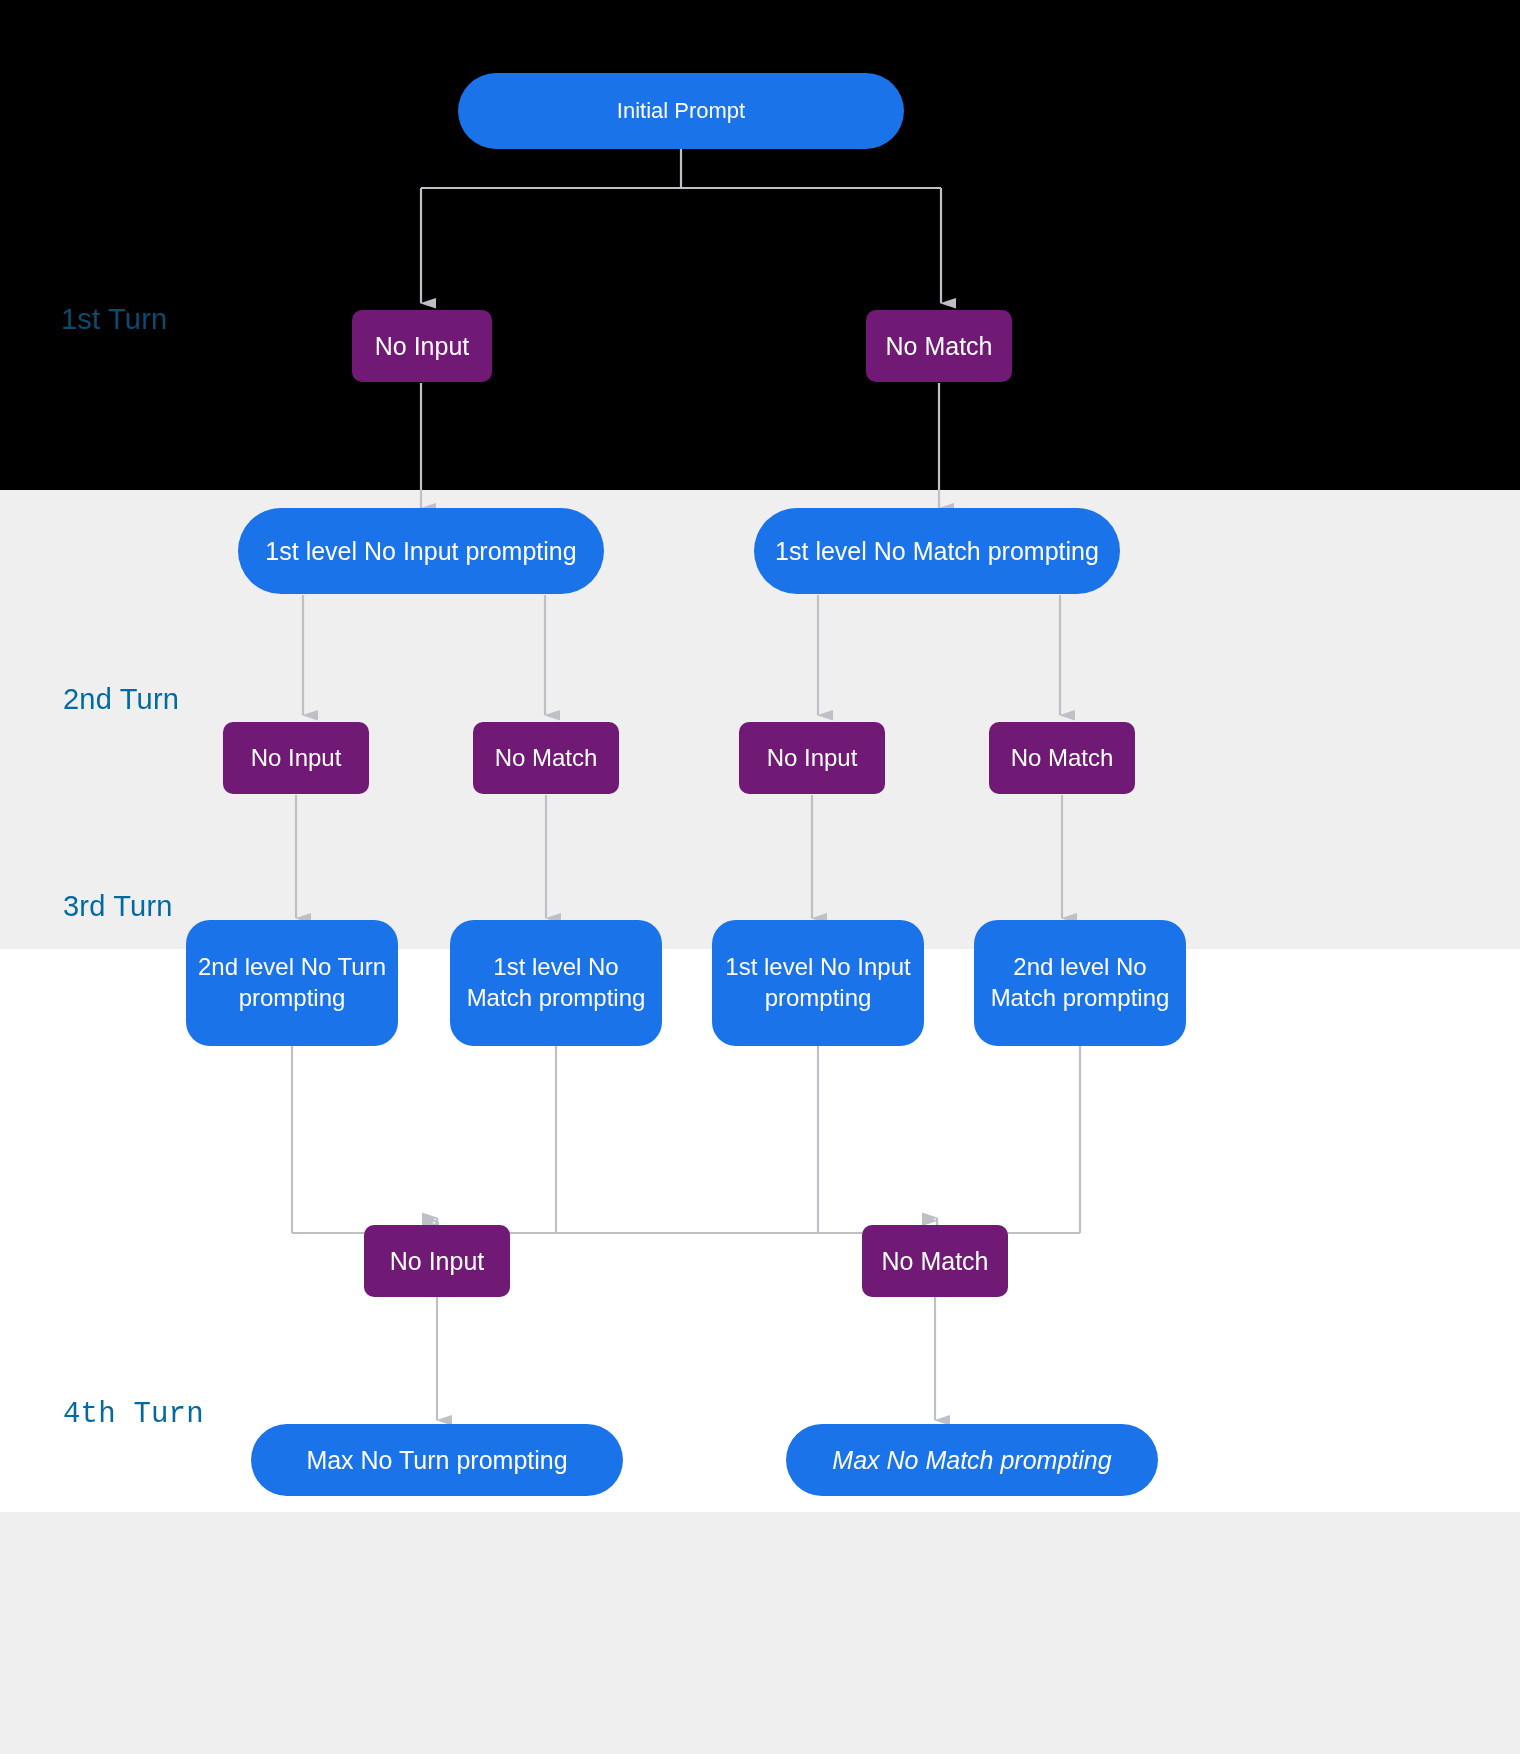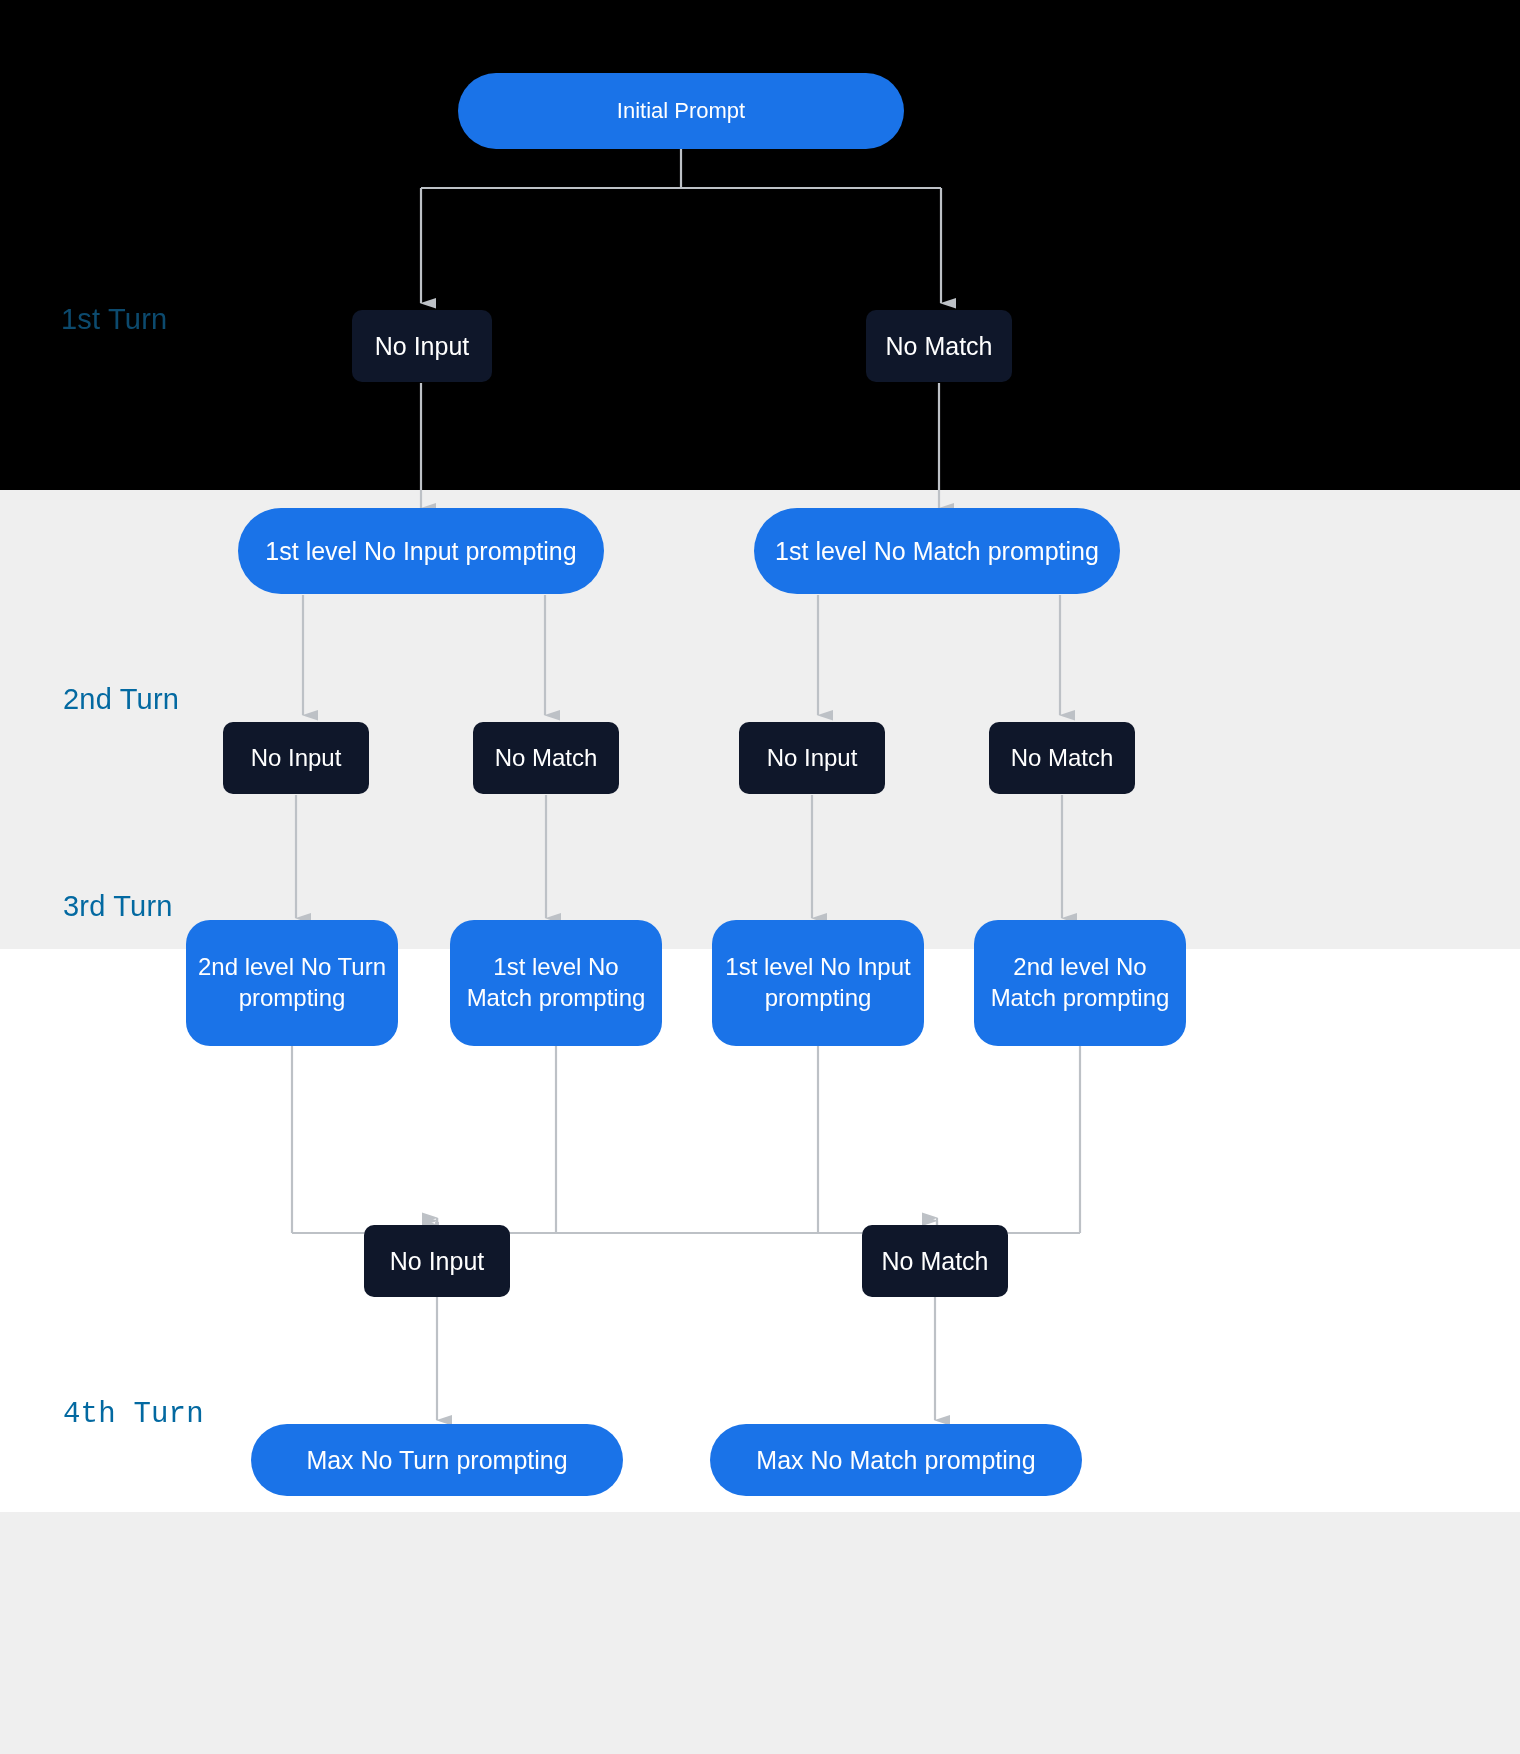--- a/index.html
+++ b/index.html
@@ -50,21 +50,21 @@
     position: absolute;
     display: flex;
     align-items: center;
     justify-content: center;
     text-align: center;
     color: #ffffff;
     box-sizing: border-box;
     line-height: 1.28;
   }
   .node.blue  { background: #1a73e8; }
-  .node.green { background: #0f172a; }
+  .node.green { background: #701a75; }
 
   .r-pill  { border-radius: 60px; }
   .r-24    { border-radius: 24px; }
   .r-10    { border-radius: 10px; }
 
   .fs-26 { font-size: 22px; }
   .fs-25 { font-size: 25px; }
   .fs-24 { font-size: 24px; }
 
   .node span { display: block; padding: 0 10px; }
@@ -341,17 +341,17 @@
   <div class="node green r-10 fs-25" style="left:364px; top:1225px; width:146px; height:72px;">
     <span>No Input</span>
   </div>
   <div class="node green r-10 fs-25" style="left:862px; top:1225px; width:146px; height:72px;">
     <span>No Match</span>
   </div>
 
   <div class="node blue r-pill fs-25" style="left:251px; top:1424px; width:372px; height:72px;">
     <span>Max No Turn prompting</span>
   </div>
-  <div class="node blue r-pill fs-25" style="left:710px; top:1424px; width:372px; height:72px;">
+  <div class="node blue r-pill fs-25" style="left:786px; top:1424px; width:372px; height:72px;font-style:italic;">
     <span>Max No Match prompting</span>
   </div>
 
 </div>
 
 </body></html>

